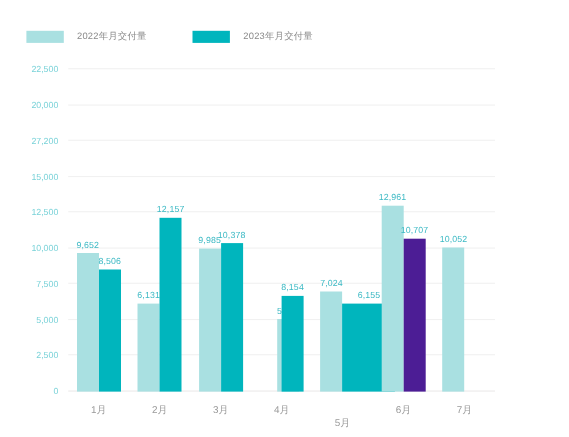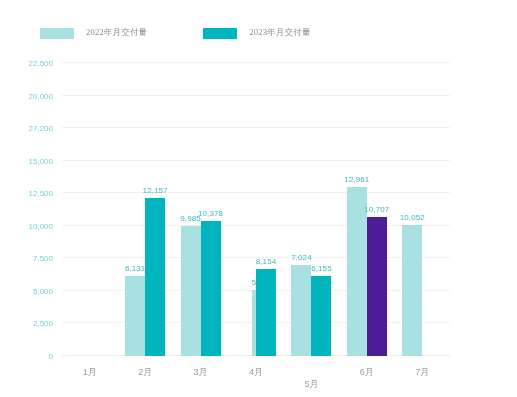--- a/index.html
+++ b/index.html
@@ -19,27 +19,26 @@
     position: absolute;
     left: 0; top: 0;
     width: 517px;
     height: 397px;
     background: #ffffff;
   }
 
   
   .legend {
     position: absolute;
-    left: 40px;
+    left: 24px;
     top: 25px;
     display: flex;
     align-items: center;
-    gap: 16px;
+    gap: 2px;
     height: 16px;
-    font-family: Liberation Serif, serif;
   }
   .legend-item {
     display: flex;
     align-items: center;
   }
   .legend-item + .legend-item { margin-left: 40px; }
   .legend-swatch {
     width: 34px;
     height: 11px;
     display: inline-block;
@@ -171,20 +170,28 @@
         <div class="gridline" style="bottom: 65.1111px;"></div>
         <div class="gridline" style="bottom: 97.6667px;"></div>
         <div class="gridline" style="bottom: 130.222px;"></div>
         <div class="gridline" style="bottom: 162.778px;"></div>
         <div class="gridline" style="bottom: 195.333px;"></div>
         <div class="gridline" style="bottom: 227.889px;"></div>
         <div class="gridline" style="bottom: 260.444px;"></div>
         <div class="gridline" style="bottom: 293px;"></div>
       </div>
     <div class="groups" id="groups">
+        <div class="group" style="left: 7.71429px; width: 40px;">
+          <div class="bar" style="left: 0px; width: 20px; height: 125.69px; background: rgb(169, 224, 225);">
+            <span class="bar-label">9,652</span>
+          </div>
+          <div class="bar" style="left: 20px; width: 20px; height: 110.767px; background: rgb(0, 181, 189);">
+            <span class="bar-label">8,506</span>
+          </div>
+        </div>
         <div class="group" style="left: 63.1429px; width: 40px;">
           <div class="bar" style="left: 0px; width: 20px; height: 79.8392px; background: rgb(169, 224, 225);">
             <span class="bar-label">6,131</span>
           </div>
           <div class="bar" style="left: 20px; width: 20px; height: 158.311px; background: rgb(0, 181, 189);">
             <span class="bar-label">12,157</span>
           </div>
         </div>
         <div class="group" style="left: 118.571px; width: 40px;">
           <div class="bar" style="left: 0px; width: 20px; height: 130.027px; background: rgb(169, 224, 225);">
@@ -199,21 +206,21 @@
             <span class="bar-label">5,074</span>
           </div>
           <div class="bar" style="left: 20px; width: 20px; height: 86.702px; background: rgb(0, 181, 189);">
             <span class="bar-label">8,154</span>
           </div>
         </div>
         <div class="group" style="left: 229.429px; width: 40px;">
           <div class="bar" style="left: 0px; width: 20px; height: 91.4681px; background: rgb(169, 224, 225);">
             <span class="bar-label">7,024</span>
           </div>
-          <div class="bar" style="left: 20px; width: 20px; height: 80.1518px; background: rgb(0, 181, 189);">
+          <div class="bar" style="left: 20px; width: 20px; height: 80.1518px; background: rgb(0, 181, 189); padding-left: 28px;">
             <span class="bar-label">6,155</span>
           </div>
         </div>
         <div class="group" style="left: 284.857px; width: 40px;">
           <div class="bar" style="left: 0px; width: 20px; height: 168.781px; background: rgb(169, 224, 225);">
             <span class="bar-label">12,961</span>
           </div>
           <div class="bar" style="left: 20px; width: 20px; height: 139.429px; background: #4c1d95;">
             <span class="bar-label">10,707</span>
           </div>

